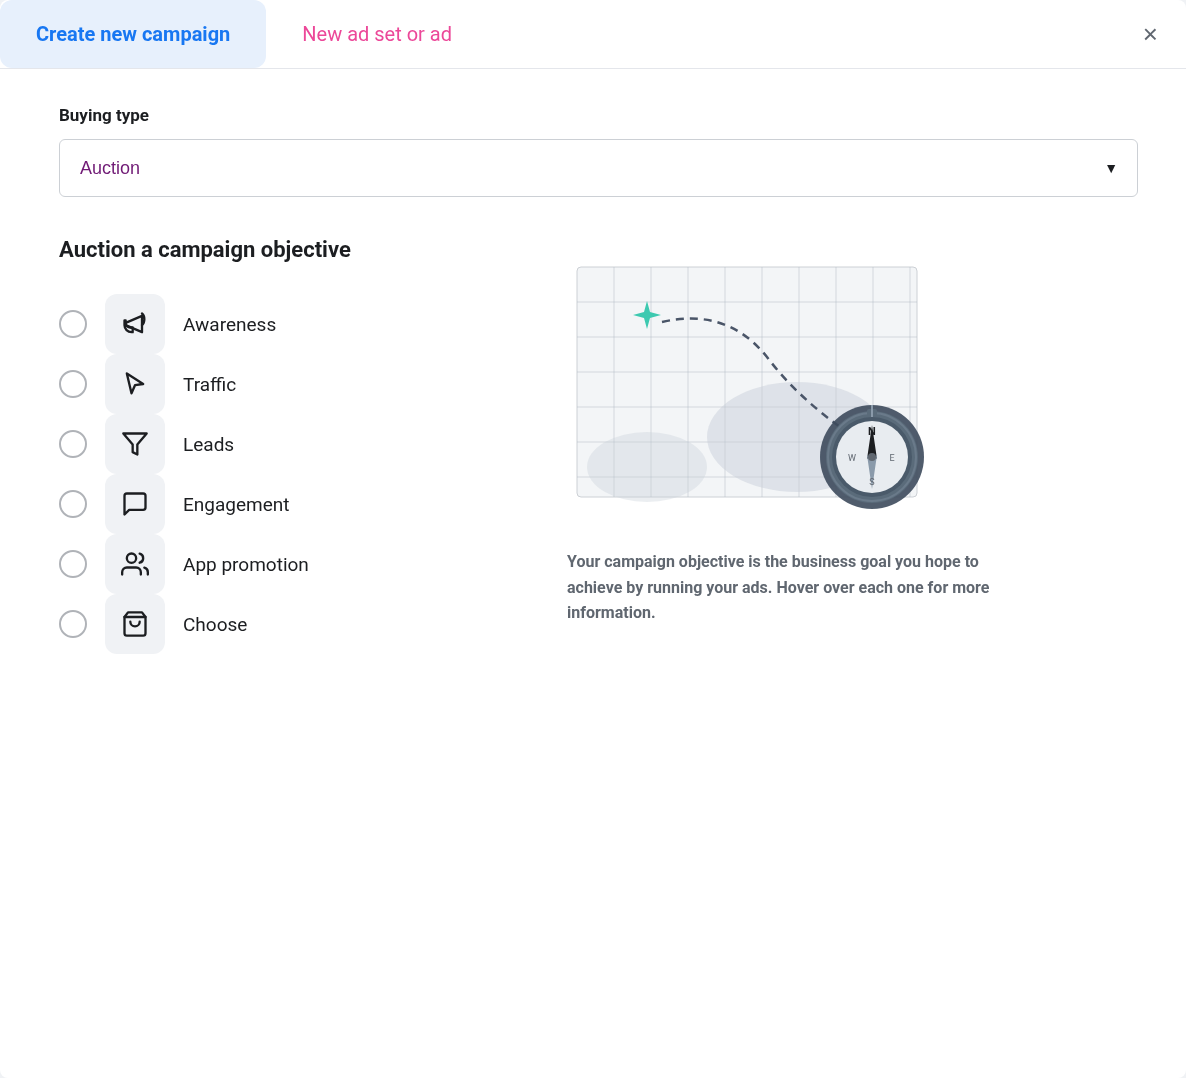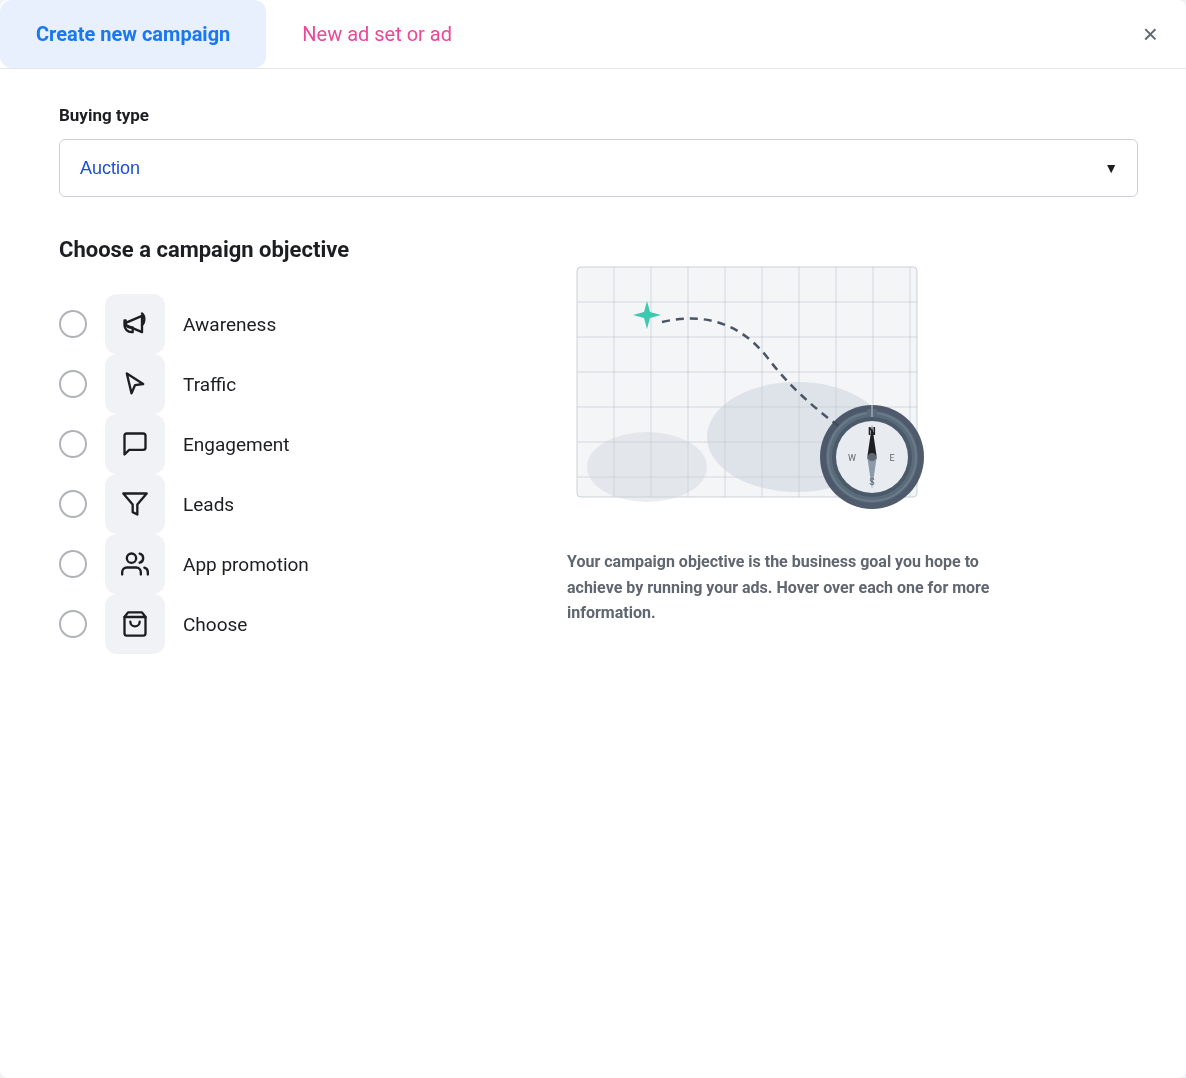--- a/index.html
+++ b/index.html
@@ -73,21 +73,21 @@
     .select-wrapper {
       position: relative;
       margin-bottom: 40px;
     }
     .select-box {
       width: 100%;
       border: 1.5px solid #ccd0d5;
       border-radius: 6px;
       padding: 18px 20px;
       font-size: 18px;
-      color: #1d4ed8;
+      color: #701a75;
       appearance: none;
       background: #fff;
       cursor: pointer;
       outline: none;
     }
     .select-arrow {
       position: absolute;
       right: 20px;
       top: 50%;
       transform: translateY(-50%);
@@ -185,21 +185,21 @@
       <select class="select-box">
         <option>Auction</option>
         <option>Reach and frequency</option>
         <option>TRP buying</option>
       </select>
       <span class="select-arrow">▼</span>
     </div>
 
     <div class="objective-section">
       <div class="objective-left">
-        <div class="objective-title">Choose a campaign objective</div>
+        <div class="objective-title">Auction a campaign objective</div>
         <div class="objective-list">
 
           <div class="objective-item">
             <div class="radio-circle"></div>
             <div class="icon-box">
               <svg viewBox="0 0 24 24" fill="none" stroke="#1c1e21" stroke-width="2" stroke-linecap="round" stroke-linejoin="round">
                 <path d="M3 11v2a6 6 0 0 0 6 6h1v-4H8a4 4 0 0 1-4-4v-2H3z"></path>
                 <path d="M18 3s2 1.5 2 5-2 5-2 5"></path>
                 <path d="M4 11 18 5v14L4 13"></path>
               </svg>
@@ -214,34 +214,34 @@
                 <path d="M5 3l14 9-7 1-3 7z"></path>
               </svg>
             </div>
             <span class="objective-name">Traffic</span>
           </div>
 
           <div class="objective-item">
             <div class="radio-circle"></div>
             <div class="icon-box">
               <svg viewBox="0 0 24 24" fill="none" stroke="#1c1e21" stroke-width="2" stroke-linecap="round" stroke-linejoin="round">
+                <polygon points="22 3 2 3 10 12.46 10 19 14 21 14 12.46 22 3"></polygon>
+              </svg>
+            </div>
+            <span class="objective-name">Leads</span>
+          </div>
+
+          <div class="objective-item">
+            <div class="radio-circle"></div>
+            <div class="icon-box">
+              <svg viewBox="0 0 24 24" fill="none" stroke="#1c1e21" stroke-width="2" stroke-linecap="round" stroke-linejoin="round">
                 <path d="M21 15a2 2 0 0 1-2 2H7l-4 4V5a2 2 0 0 1 2-2h14a2 2 0 0 1 2 2z"></path>
               </svg>
             </div>
             <span class="objective-name">Engagement</span>
-          </div>
-
-          <div class="objective-item">
-            <div class="radio-circle"></div>
-            <div class="icon-box">
-              <svg viewBox="0 0 24 24" fill="none" stroke="#1c1e21" stroke-width="2" stroke-linecap="round" stroke-linejoin="round">
-                <polygon points="22 3 2 3 10 12.46 10 19 14 21 14 12.46 22 3"></polygon>
-              </svg>
-            </div>
-            <span class="objective-name">Leads</span>
           </div>
 
           <div class="objective-item">
             <div class="radio-circle"></div>
             <div class="icon-box">
               <svg viewBox="0 0 24 24" fill="none" stroke="#1c1e21" stroke-width="2" stroke-linecap="round" stroke-linejoin="round">
                 <path d="M17 21v-2a4 4 0 0 0-4-4H5a4 4 0 0 0-4 4v2"></path>
                 <circle cx="9" cy="7" r="4"></circle>
                 <path d="M23 21v-2a4 4 0 0 0-3-3.87"></path>
                 <path d="M16 3.13a4 4 0 0 1 0 7.75"></path>

